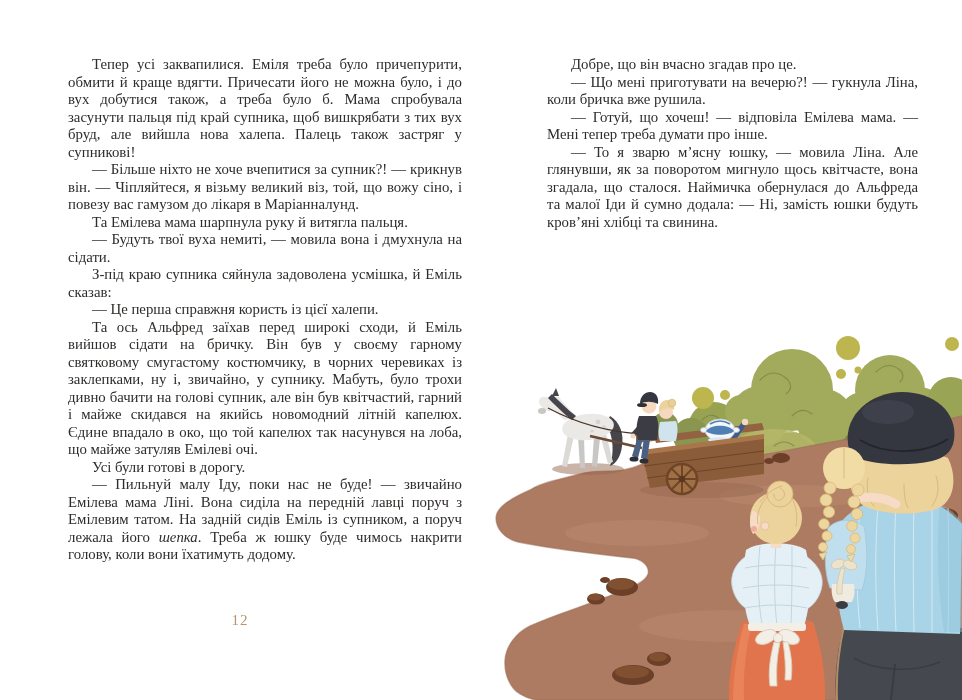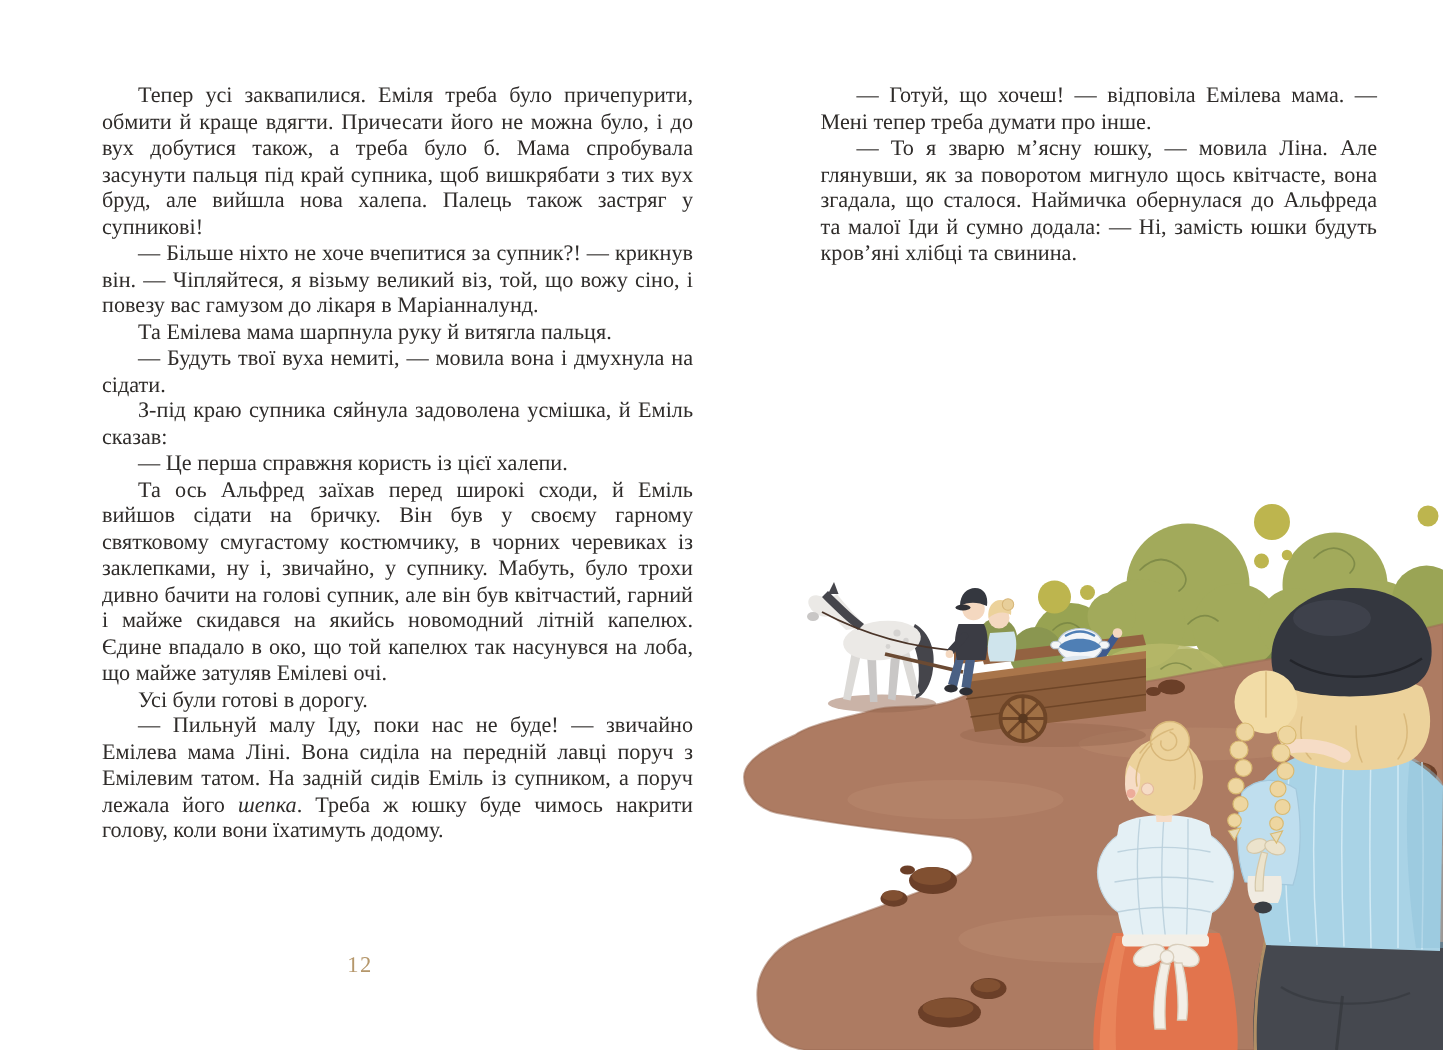--- a/index.html
+++ b/index.html
@@ -4,21 +4,21 @@
 <style>
   html,body{margin:0;padding:0;}
   body{width:962px;height:700px;background:#ffffff;position:relative;overflow:hidden;
        font-family:"Liberation Serif", serif;}
   .page-text{position:absolute;color:#2f2c2a;font-size:14.8px;line-height:17.5px;
              text-align:justify;}
   .page-text p{margin:0;text-indent:24px;}
   .page-text em{font-style:italic;}
   .page-left{left:68px;top:56px;width:394px;}
   .page-right{left:547px;top:56px;width:371px;}
-  .page-number{position:absolute;left:160px;top:636px;width:160px;text-align:center;
+  .page-number{position:absolute;left:160px;top:612px;width:160px;text-align:center;
                color:#b5976b;font-size:15px;letter-spacing:1px;}
   .illustration{position:absolute;right:0;bottom:0;width:470px;height:372px;}
   .sq{fill:none;stroke:#6f7c3f;stroke-width:1.1;opacity:.65;stroke-linecap:round;}
   .grid{fill:none;stroke:#b9cfdc;stroke-width:.9;opacity:.9;}
   .stripe{fill:none;stroke:#d6ecf6;stroke-width:1;opacity:.9;}
   .hairline{fill:none;stroke:#d7b678;stroke-width:1;opacity:.9;stroke-linecap:round;}
 </style>
 </head>
 <body>
 
@@ -30,20 +30,22 @@
   <p>З-під краю супника сяйнула задоволена усмішка, й Еміль сказав:</p>
   <p>— Це перша справжня користь із цієї халепи.</p>
   <p>Та ось Альфред заїхав перед широкі сходи, й Еміль вийшов сідати на бричку. Він був у своєму гарному святковому смугастому костюмчику, в чорних черевиках із заклепками, ну і, звичайно, у супнику. Мабуть, було трохи дивно бачити на голові супник, але він був квітчастий, гарний і майже скидався на якийсь новомодний літній капелюх. Єдине впадало в око, що той капелюх так насунувся на лоба, що майже затуляв Емілеві очі.</p>
   <p>Усі були готові в дорогу.</p>
   <p><span>— Пильнуй малу Іду, поки нас не буде! — звичайно Емілева мама Ліні. Вона сиділа на передній лавці поруч з Емілевим татом. На задній сидів Еміль із супником, а поруч лежала його </span><em>шепка</em><span>. Треба ж юшку буде чимось накрити голову, коли вони їхатимуть додому.</span></p>
 </div>
 
 <div class="page-number">12</div>
 
 <div class="page-text page-right">
+  <p>Добре, що він вчасно згадав про це.</p>
+  <p>— Що мені приготувати на вечерю?! — гукнула Ліна, коли бричка вже рушила.</p>
   <p>— Готуй, що хочеш! — відповіла Емілева мама. — Мені тепер треба думати про інше.</p>
   <p>— То я зварю м’ясну юшку, — мовила Ліна. Але глянувши, як за поворотом мигнуло щось квітчасте, вона згадала, що сталося. Наймичка обернулася до Альфреда та малої Іди й сумно додала: — Ні, замість юшки будуть кров’яні хлібці та свинина.</p>
 </div>
 
 <svg class="illustration" viewBox="0 0 470 372" width="470" height="372">
 
   <g>
     <path fill="#7e8c4a" d="M258,140 C262,112 286,100 312,106 C330,92 362,92 382,104 C402,94 436,96 452,108 C466,112 470,118 470,124 L470,142 Z"></path>
     <g fill="#a2aa5b">
       <circle cx="300" cy="62" r="41"></circle>

